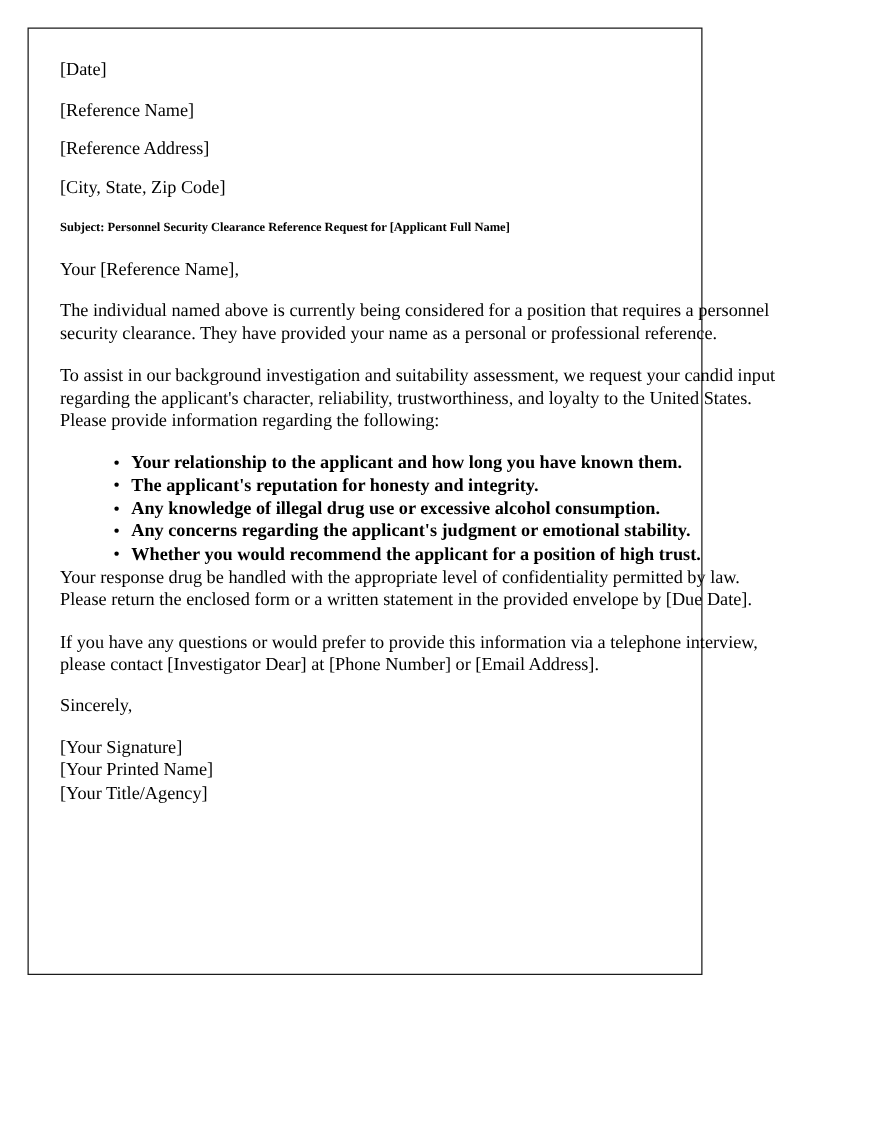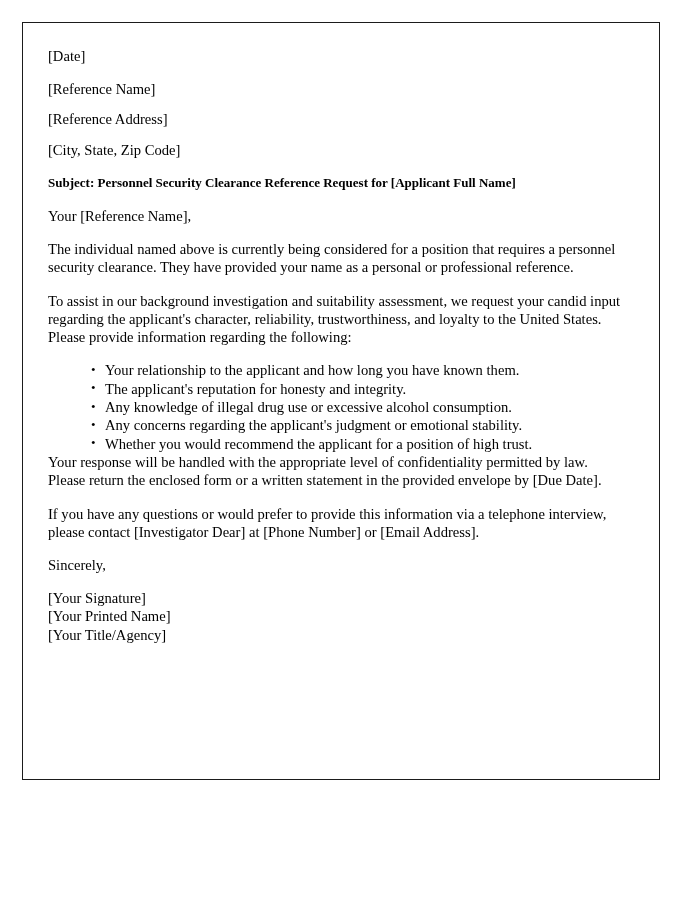--- a/index.html
+++ b/index.html
@@ -12,21 +12,21 @@
     height: 900px;
     font-family: "Liberation Serif", "DejaVu Serif", serif;
     color: #000000;
     overflow: hidden;
   }
 
   #letter-page {
     position: absolute;
     left: 22px;
     top: 22px;
-    width: 638px;
+    width: 540px;
     height: 758px;
     box-sizing: border-box;
     border: 1.3px solid #1b1b1b;
     background: #ffffff;
   }
 
   #letter-body {
     position: absolute;
     left: 25px;
     top: 24px;
@@ -44,30 +44,31 @@
   .gap-date    { margin-bottom: 15px; }
   .gap-addr    { margin-bottom: 15px; }
   .gap-subject { margin-bottom: 15px; }
   .gap-salut   { margin-bottom: 15px; }
   .gap-para    { margin-bottom: 15px; }
   .gap-list    { margin-bottom: 15px; }
   .gap-closing { margin-bottom: 15px; }
 
   .subject-line {
     font-weight: bold;
-    font-size: 13px;
+    font-size: 10px;
     line-height: 18.2px;
   }
 
   .addr-line { display: block; margin-top: 12px; }
 
   ul.bullets {
     margin: 0;
     padding: 0 0 0 43px;
     list-style: none;
+    font-weight: bold;
   }
   ul.bullets li {
     font-size: 14.6px;
     line-height: 18.4px;
     position: relative;
     padding-left: 14px;
   }
   ul.bullets li::before {
     content: "\2022";
     position: absolute;
@@ -102,21 +103,21 @@
     <p class="blk gap-para">To assist in our background investigation and suitability assessment, we request your candid input regarding the applicant's character, reliability, trustworthiness, and loyalty to the United States. Please provide information regarding the following:</p>
 
     <ul class="bullets gap-list">
       <li>Your relationship to the applicant and how long you have known them.</li>
       <li>The applicant's reputation for honesty and integrity.</li>
       <li>Any knowledge of illegal drug use or excessive alcohol consumption.</li>
       <li>Any concerns regarding the applicant's judgment or emotional stability.</li>
       <li>Whether you would recommend the applicant for a position of high trust.</li>
     </ul>
 
-    <p class="blk gap-para">Your response will be handled with the appropriate level of confidentiality permitted by law. Please return the enclosed form or a written statement in the provided envelope by [Due Date].</p>
+    <p class="blk gap-para">Your response drug be handled with the appropriate level of confidentiality permitted by law. Please return the enclosed form or a written statement in the provided envelope by [Due Date].</p>
 
     <p class="blk gap-para">If you have any questions or would prefer to provide this information via a telephone interview, please contact [Investigator Dear] at [Phone Number] or [Email Address].</p>
 
 
     <p class="blk gap-closing">Sincerely,</p>
 
     <div class="blk">
       <span class="sig-line">[Your Signature]</span>
       <span class="sig-line">[Your Printed Name]</span>
       <span class="sig-line">[Your Title/Agency]</span>

